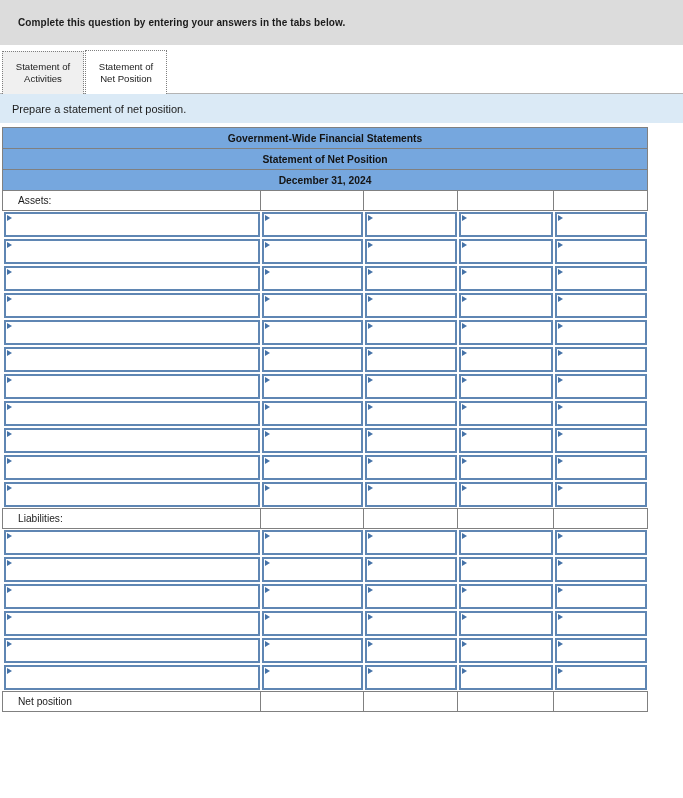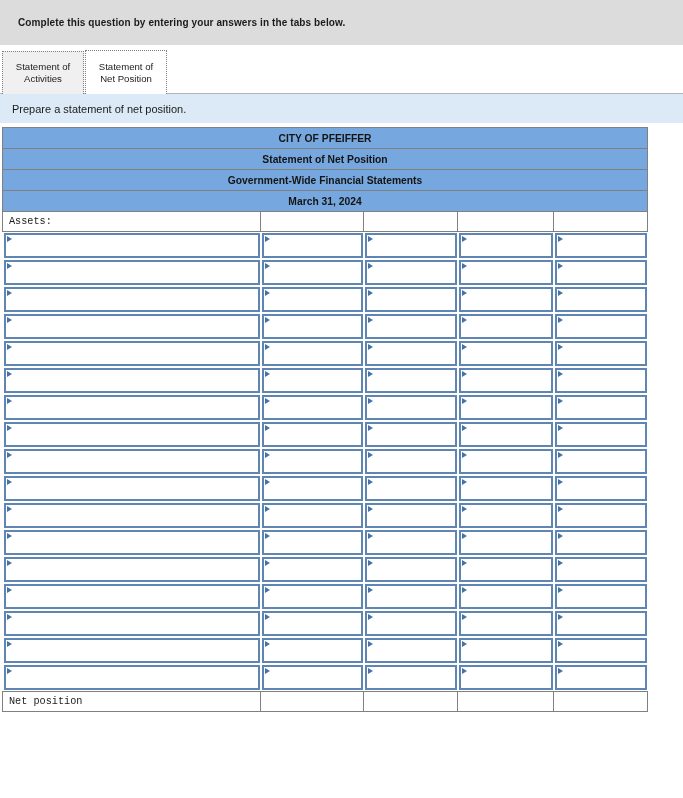--- a/index.html
+++ b/index.html
@@ -110,24 +110,23 @@
     font-size: 10.3px;
     color: #141414;
     height: 30px;
     line-height: 12px;
   }
   .colhead td.blank { background: #76a7de; }
 
   
   .labelrow td { background: #ffffff; height: 20px; }
   .labelrow td.lbl {
-    padding-left: 6px;
+    padding-left: 15px;
     text-align: left;
     font-size: 10.2px;
-    font-family: Liberation Mono, monospace;
   }
 
   
   .totalrow td { height: 21px; background: #ffffff; }
   .totalrow td.lbl {
     padding-left: 22px;
     font-size: 10.2px;
   }
   .totalrow td.num {
     position: relative;
@@ -198,30 +197,27 @@
   <table class="ws">
     <colgroup>
       <col class="c0">
         <col class="c1">
         <col class="c2">
         <col class="c3">
         <col class="c4">
     </colgroup>
     <tbody id="ws-body">
         <tr class="titlerow">
-          <td colspan="5">CITY OF PFEIFFER</td>
+          <td colspan="5">Government-Wide Financial Statements</td>
         </tr>
         <tr class="titlerow">
           <td colspan="5">Statement of Net Position</td>
         </tr>
         <tr class="titlerow">
-          <td colspan="5">Government-Wide Financial Statements</td>
-        </tr>
-        <tr class="titlerow">
-          <td colspan="5">March 31, 2024</td>
+          <td colspan="5">December 31, 2024</td>
         </tr>
         <tr class="labelrow">
           <td class="lbl">Assets:</td>
           <td></td>
           <td></td>
           <td></td>
           <td></td>
         </tr>
         <tr class="inputrow">
           <td>
@@ -512,20 +508,27 @@
           <td>
             <div class="inpcell">
               <input class="inp" type="text" placeholder="" style="">
             </div>
           </td>
           <td>
             <div class="inpcell">
               <input class="inp" type="text" placeholder="" style="">
             </div>
           </td>
+        </tr>
+        <tr class="labelrow">
+          <td class="lbl">Liabilities:</td>
+          <td></td>
+          <td></td>
+          <td></td>
+          <td></td>
         </tr>
         <tr class="inputrow">
           <td>
             <div class="inpcell">
               <input class="inp" type="text" placeholder="" style="">
             </div>
           </td>
           <td>
             <div class="inpcell">
               <input class="inp" type="text" placeholder="" style="">

